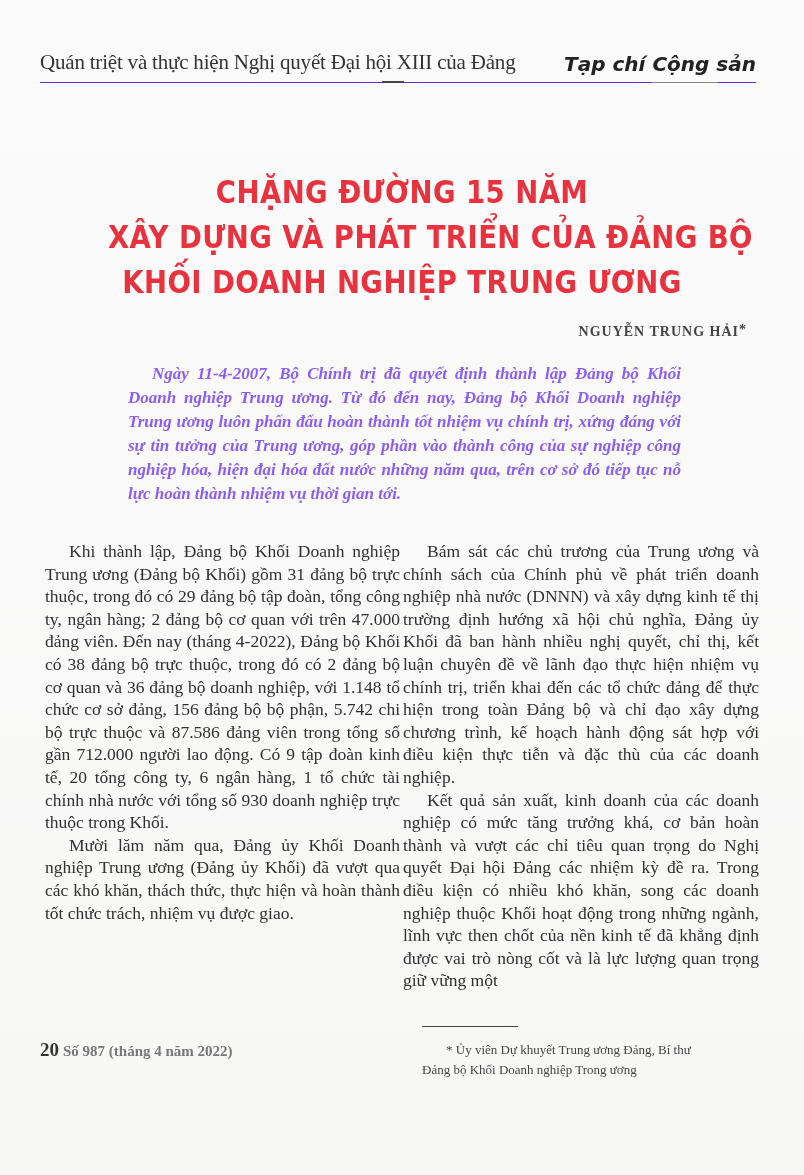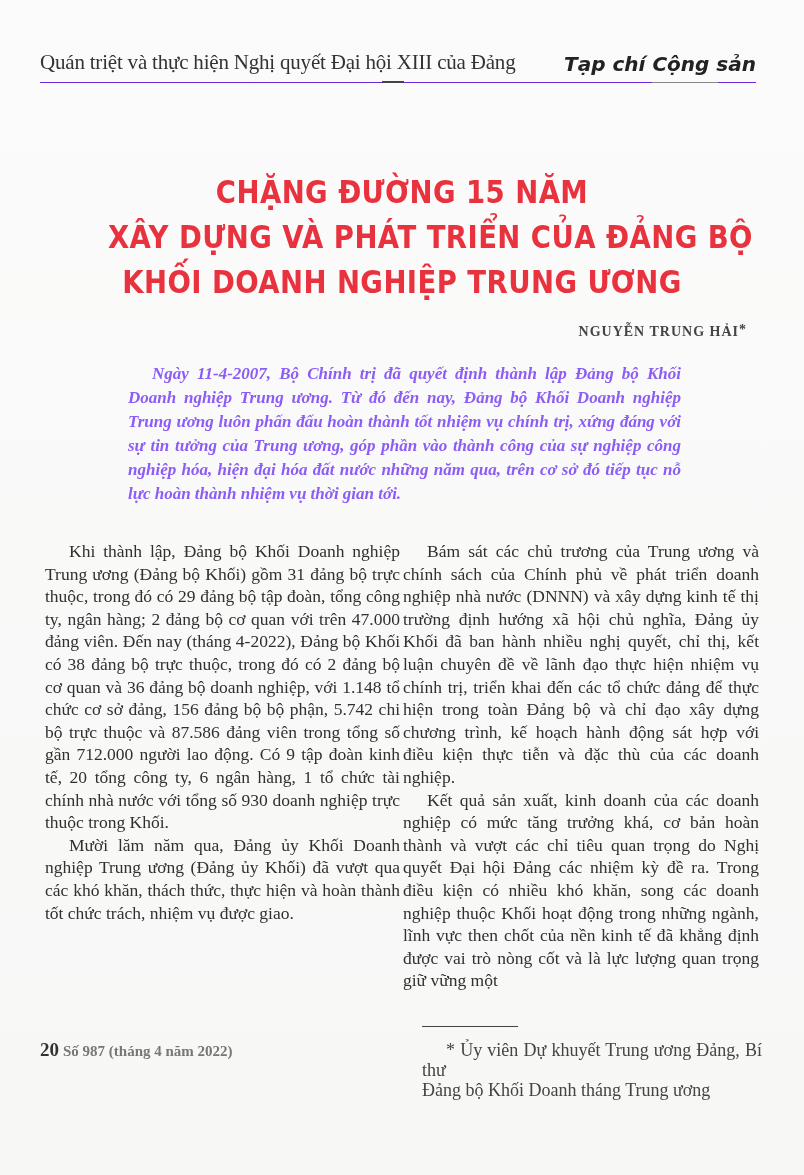--- a/index.html
+++ b/index.html
@@ -84,21 +84,21 @@
     .subhead-italic {
       font-style: italic; font-size: 17.5px; text-indent: 24px; color:#333;
     }
 
     .footnote-rule {
       position: absolute; left: 422px; top: 1026px; width: 96px; height: 1px; background:#444;
     }
     .footnote {
       position: absolute; left: 422px; top: 1040px; width: 340px;
       font-family: "Liberation Serif", serif;
-      font-size: 18px; line-height: 20px; color: #444;
+      font-size: 13px; line-height: 20px; color: #444;
       text-align: justify;
     }
     .footnote span.fn-first { display:block; text-indent: 24px; }
 
     .page-footer {
       position: absolute; left: 40px; top: 1039px;
       font-family: "Liberation Serif", serif;
       font-weight: bold; font-size: 15px; color: #777;
     }
     .page-number { font-size: 19px; color: #333; margin-right: 4px; }
@@ -133,18 +133,18 @@
 </div>
 
 <div class="col col-right">
   <p>Bám sát các chủ trương của Trung ương và chính sách của Chính phủ về phát triển doanh nghiệp nhà nước (DNNN) và xây dựng kinh tế thị trường định hướng xã hội chủ nghĩa, Đảng ủy Khối đã ban hành nhiều nghị quyết, chỉ thị, kết luận chuyên đề về lãnh đạo thực hiện nhiệm vụ chính trị, triển khai đến các tổ chức đảng để thực hiện trong toàn Đảng bộ và chỉ đạo xây dựng chương trình, kế hoạch hành động sát hợp với điều kiện thực tiễn và đặc thù của các doanh nghiệp.</p>
   <p>Kết quả sản xuất, kinh doanh của các doanh nghiệp có mức tăng trưởng khá, cơ bản hoàn thành và vượt các chỉ tiêu quan trọng do Nghị quyết Đại hội Đảng các nhiệm kỳ đề ra. Trong điều kiện có nhiều khó khăn, song các doanh nghiệp thuộc Khối hoạt động trong những ngành, lĩnh vực then chốt của nền kinh tế đã khẳng định được vai trò nòng cốt và là lực lượng quan trọng giữ vững một</p>
 </div>
 
 <div class="footnote-rule"></div>
 <div class="footnote">
   <span class="fn-first">* Ủy viên Dự khuyết Trung ương Đảng, Bí thư</span>
-  <span>Đảng bộ Khối Doanh tháng Trung ương</span>
+  <span>Đảng bộ Khối Doanh nghiệp Trong ương</span>
 </div>
 
 <div class="page-footer">
   <span class="page-number">20</span><span>Số 987 (tháng 4 năm 2022)</span>
 </div>
 
 </body></html>

